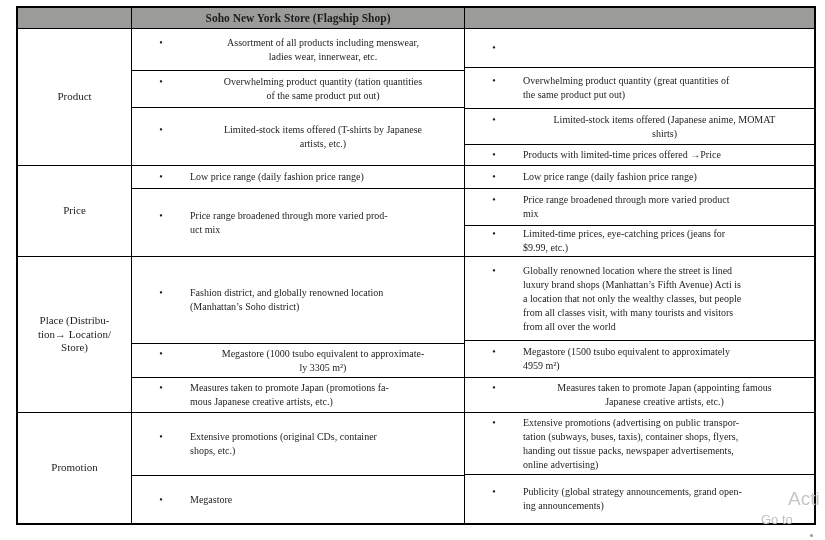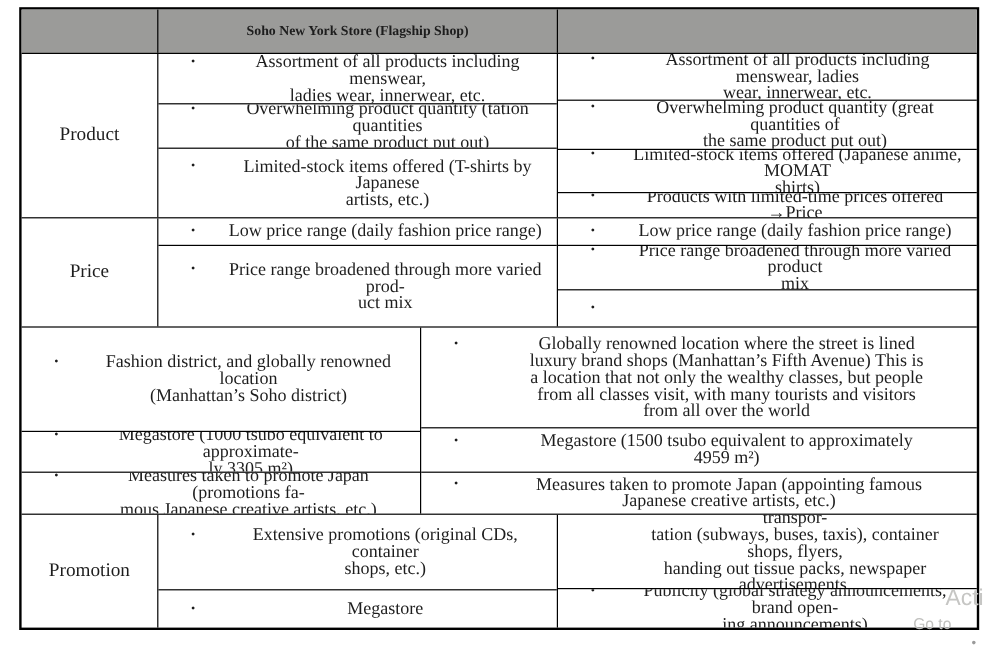--- a/index.html
+++ b/index.html
@@ -15,28 +15,28 @@
     position: absolute;
     left: 16px; top: 6px;
     width: 800px; height: 519px;
     border: 2px solid #000;
     display: flex;
     flex-direction: column;
     background: #fff;
   }
   .row { display: flex; border-bottom: 1px solid #000; min-height: 0; flex: 0 0 auto; }
   .row:last-child { border-bottom: none; }
-  .row.header { height: 37px; background: #9b9b99; }
+  .row.header { height: 21px; background: #9b9b99; }
   .row.section.grow { flex: 1 1 auto; }
   .cat-cell {
     width: 114px; flex: 0 0 114px;
     border-right: 1px solid #000;
     display: flex; align-items: center; justify-content: center;
     text-align: center;
-    font-size: 16px; line-height: 13.5px;
+    font-size: 11px; line-height: 13.5px;
     white-space: pre-line;
     padding: 0 4px;
   }
   .head-cell {
     display: flex; align-items: center; justify-content: center;
     text-align: center;
     font-weight: bold;
     font-size: 11.5px; line-height: 13px;
     white-space: pre-line;
   }
@@ -50,27 +50,27 @@
     border-bottom: 1px solid #000;
     overflow: hidden;
     flex: 0 0 auto;
   }
   .cell.grow { flex: 1 1 auto; }
   .cell:last-child { border-bottom: none; }
   .inner { display: flex; align-items: flex-start; width: 100%; }
   .bullet { flex: 0 0 58px; text-align: center; font-size: 10px; line-height: 14px; }
   .txt {
     flex: 1 1 auto;
-    font-size: 15px; line-height: 14px;
+    font-size: 10px; line-height: 14px;
     white-space: pre-line;
     padding-right: 12px;
     font-family: Liberation Serif, serif;
   }
   .a-center .txt { text-align: center; padding-right: 8px; }
-  .a-left .txt { text-align: center; }
+  .a-left .txt { text-align: left; }
   .wm {
     position: absolute;
     font-family: Liberation Sans, sans-serif;
     white-space: nowrap;
     text-align: center;
   }
   #wm1 { left: 788px; top: 488px; font-size: 19px; color: #c6c6c4; }
   #wm2 { left: 761px; top: 512px; font-size: 13px; color: #c0c0be; }
   #wm-dot {
     position: absolute; left: 810px; top: 534px;
@@ -109,22 +109,20 @@
             <span class="bullet">•</span>
             <div class="txt">Limited-stock items offered (T-shirts by Japanese
 artists, etc.)</div>
           </div>
         </div>
       </div>
       <div class="col right">
         <div class="cell a-center" style="height: 39px;">
           <div class="inner">
             <span class="bullet">•</span>
-            <div class="txt">Assortment of all products including menswear, ladies
-wear, innerwear, etc.</div>
           </div>
         </div>
         <div class="cell a-left" style="height: 41px;">
           <div class="inner">
             <span class="bullet">•</span>
             <div class="txt">Overwhelming product quantity (great quantities of
 the same product put out)</div>
           </div>
         </div>
         <div class="cell a-center" style="height: 36px;">
@@ -169,25 +167,30 @@
         <div class="cell a-left" style="height: 37px;">
           <div class="inner">
             <span class="bullet">•</span>
             <div class="txt">Price range broadened through more varied product
 mix</div>
           </div>
         </div>
         <div class="cell a-left grow">
           <div class="inner">
             <span class="bullet">•</span>
+            <div class="txt">Limited-time prices, eye-catching prices (jeans for
+$9.99, etc.)</div>
           </div>
         </div>
       </div>
     </div>
     <div class="row section" style="height: 156px;">
+      <div class="cat-cell">Place (Distribu-
+tion→ Location/
+Store)</div>
       <div class="col mid">
         <div class="cell a-left" style="height: 87px;">
           <div class="inner">
             <span class="bullet">•</span>
             <div class="txt">Fashion district, and globally renowned location
 (Manhattan’s Soho district)</div>
           </div>
         </div>
         <div class="cell a-center" style="height: 34px;">
           <div class="inner">
@@ -202,21 +205,21 @@
             <div class="txt">Measures taken to promote Japan (promotions fa-
 mous Japanese creative artists, etc.)</div>
           </div>
         </div>
       </div>
       <div class="col right">
         <div class="cell a-left" style="height: 84px;">
           <div class="inner">
             <span class="bullet">•</span>
             <div class="txt">Globally renowned location where the street is lined
-luxury brand shops (Manhattan’s Fifth Avenue) This is
+luxury brand shops (Manhattan’s Fifth Avenue) Acti is
 a location that not only the wealthy classes, but people
 from all classes visit, with many tourists and visitors
 from all over the world</div>
           </div>
         </div>
         <div class="cell a-left" style="height: 37px;">
           <div class="inner">
             <span class="bullet">•</span>
             <div class="txt">Megastore (1500 tsubo equivalent to approximately
 4959 m²)</div>
@@ -254,21 +257,21 @@
             <span class="bullet">•</span>
             <div class="txt">Extensive promotions (advertising on public transpor-
 tation (subways, buses, taxis), container shops, flyers,
 handing out tissue packs, newspaper advertisements,
 online advertising)</div>
           </div>
         </div>
         <div class="cell a-left grow">
           <div class="inner">
             <span class="bullet">•</span>
-            <div class="txt">Publicity (global strategy announcements, brand open-
+            <div class="txt">Publicity (global strategy announcements, grand open-
 ing announcements)</div>
           </div>
         </div>
       </div>
     </div>
   </div>
 
 <div class="wm" id="wm1">Acti</div>
 <div class="wm" id="wm2">Go to</div>
 <div id="wm-dot"></div>

